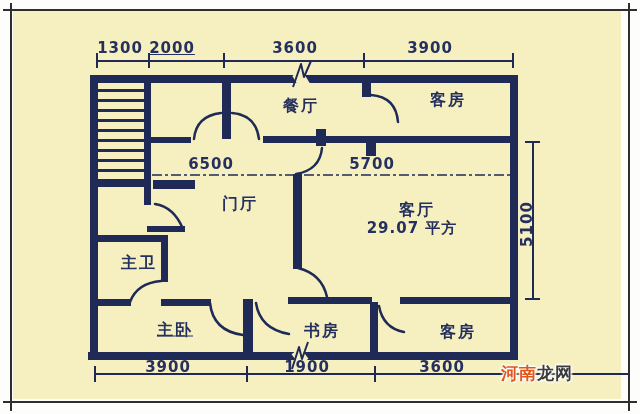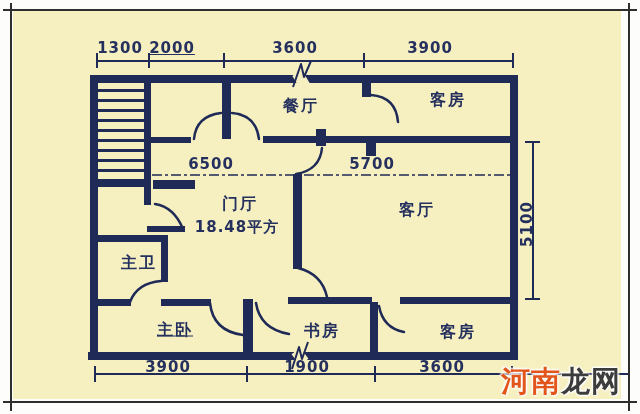--- a/index.html
+++ b/index.html
@@ -24,21 +24,21 @@
   }
   .area{font-size:15px;letter-spacing:1px;}
   .dim{
     position:absolute;transform:translate(-50%,-50%);
     color:var(--text,#25305e);font-weight:bold;font-size:15px;
     letter-spacing:1px;white-space:nowrap;
   }
   .dim.vert{transform:translate(-50%,-50%) rotate(-90deg);}
   .dline{position:absolute;background:var(--wall,#1f2a56);}
   .watermark{
-    position:absolute;left:501px;top:362px;font-size:29px;font-weight:bold;
+    position:absolute;left:501px;top:362px;font-size:17px;font-weight:bold;
     letter-spacing:1px;white-space:nowrap;
     text-shadow:0 0 3px #fff,0 0 3px #fff,1px 1px 2px #fff,-1px -1px 2px #fff;
   }
   .wm1{color:var(--wm1,#e2561c);}
   .wm2{color:var(--wm2,#3c3c3c);}
 </style>
 </head>
 <body>
 
 <div id="plan">
@@ -124,22 +124,22 @@
   <div class="dline" style="left:246px;top:366px;width:2px;height:16px;"></div>
   <div class="dline" style="left:374px;top:366px;width:2px;height:16px;"></div>
   <div class="dline" style="left:511px;top:366px;width:2px;height:16px;"></div>
   <span class="dim" style="left:168px;top:367px;">3900</span>
   <span class="dim" style="left:307px;top:367px;">1900</span>
   <span class="dim" style="left:442px;top:367px;">3600</span>
 
   <span class="lbl" style="left:301px;top:106px;">餐厅</span>
   <span class="lbl" style="left:448px;top:100px;">客房</span>
   <span class="lbl" style="left:240px;top:204px;">门厅</span>
-  <span class="lbl area" style="left:237px;top:227px;">18.48平方</span>
   <span class="lbl" style="left:417px;top:210px;">客厅</span>
+  <span class="lbl area" style="left:412px;top:228px;">29.07 平方</span>
   <span class="lbl" style="left:139px;top:263px;text-align:right;">主卫</span>
   <span class="lbl" style="left:175px;top:330px;text-decoration:underline;">主卧</span>
   <span class="lbl" style="left:322px;top:331px;">书房</span>
   <span class="lbl" style="left:458px;top:332px;">客房</span>
 
   <div class="watermark">
     <span class="wm1">河南</span><span class="wm2">龙网</span>
   </div>
 
 </div>

